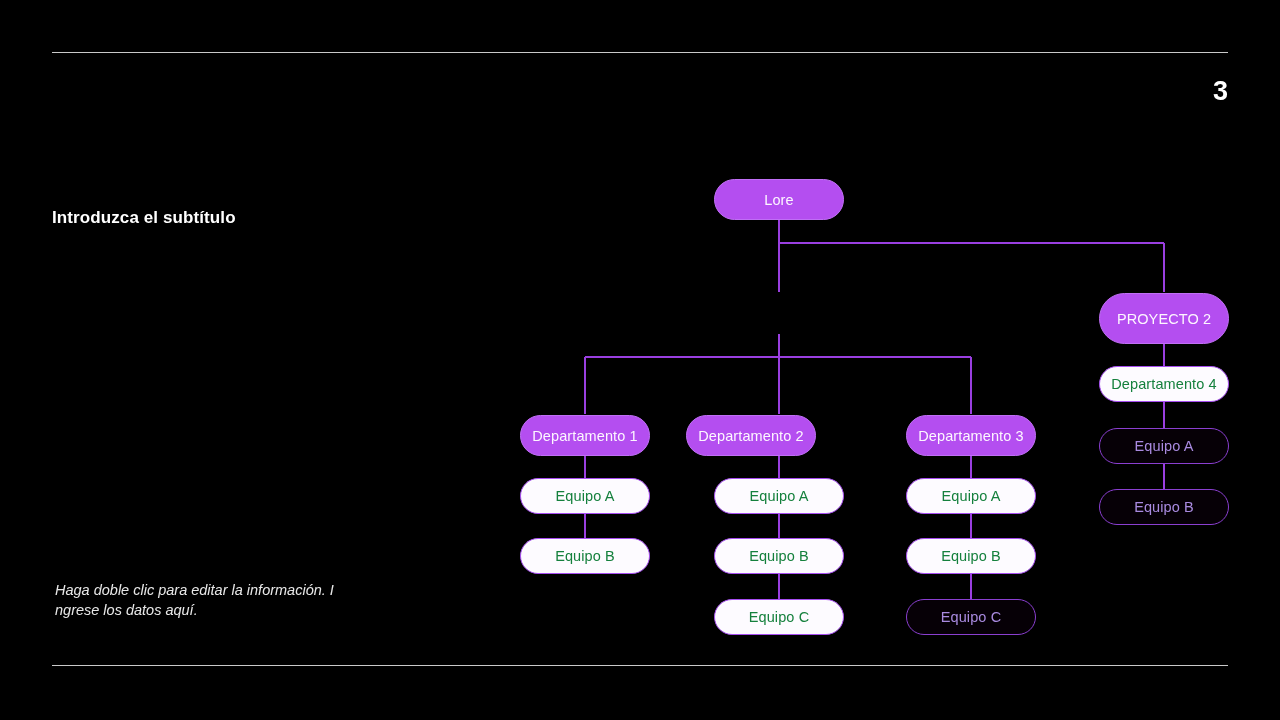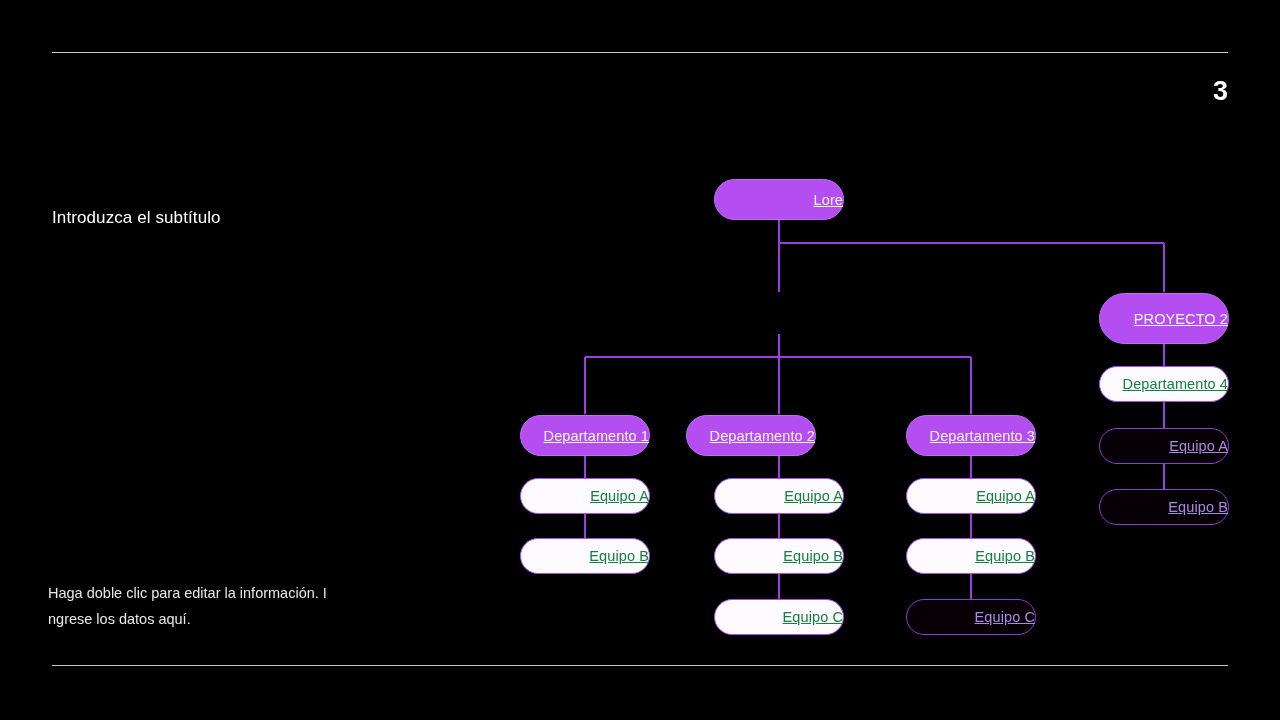--- a/index.html
+++ b/index.html
@@ -57,58 +57,58 @@
     font-weight: bold;
     text-align: right;
   }
 
   .subtitle {
     position: absolute;
     left: 52px;
     top: 208px;
     color: #ffffff;
     font-size: 17px;
-    font-weight: normal;
+    font-weight: bold;
     letter-spacing: 0.1px;
   }
 
   .body-text {
     position: absolute;
-    left: 48px;
+    left: 55px;
     top: 580px;
     width: 282px;
     color: #e8e8e8;
     font-size: 14.5px;
-    line-height: 26px;
+    line-height: 20px;
     word-break: break-all;
+    font-style: italic;
   }
 
   
   .diagram {
     position: absolute;
     left: 0; top: 0;
     width: 1280px;
     height: 720px;
   }
   .diagram svg {
     position: absolute;
     left: 0; top: 0;
   }
 
   .node {
     position: absolute;
     box-sizing: border-box;
     display: flex;
     align-items: center;
-    justify-content: flex-end;
+    justify-content: center;
     border-radius: 999px;
     font-size: 14.5px;
     white-space: nowrap;
     letter-spacing: 0.1px;
-    text-decoration: underline;
   }
 
   
   .node.filled {
     background: #b44ef0;
     border: 1px solid #c06ff5;
     color: #fdf6ff;
   }
   
   .node.white {

